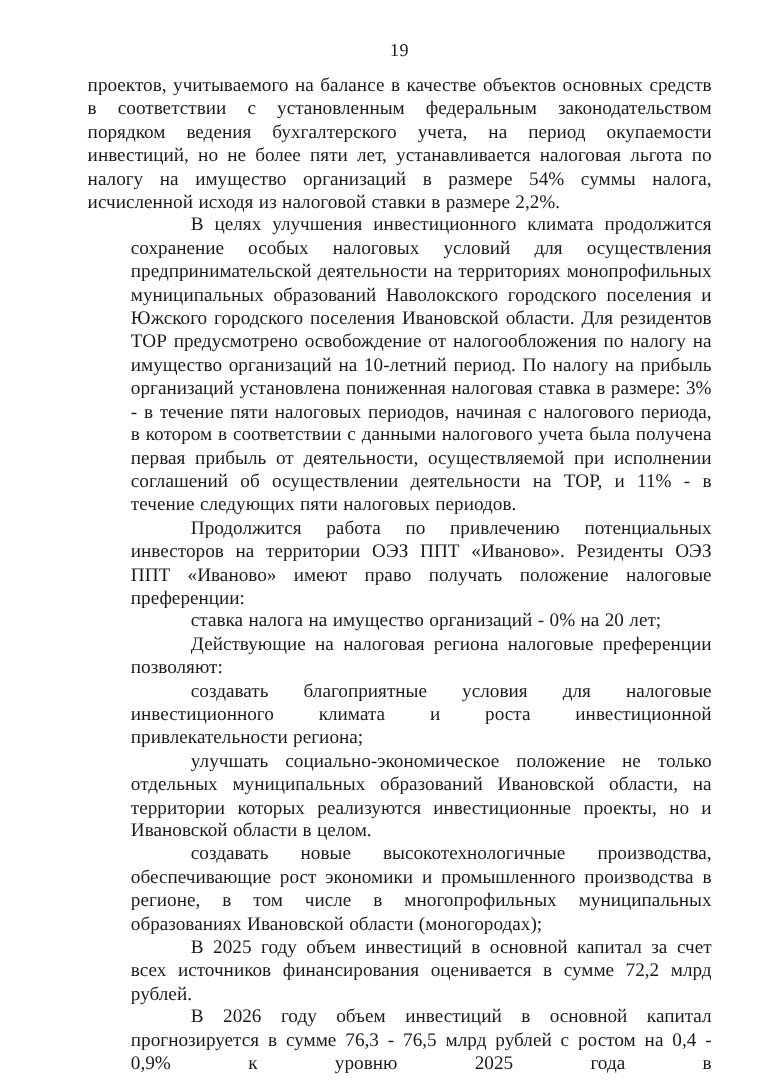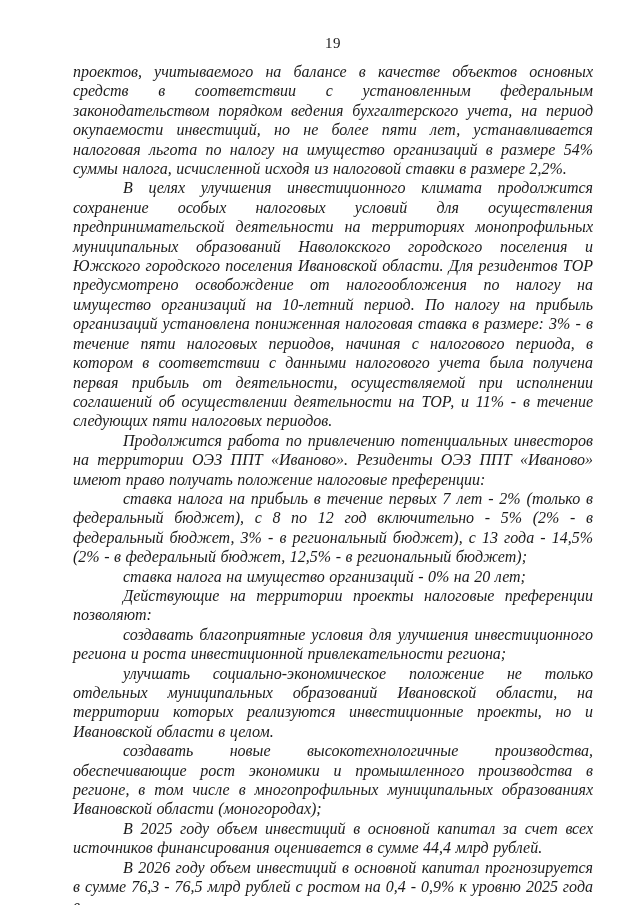--- a/index.html
+++ b/index.html
@@ -26,40 +26,39 @@
     letter-spacing: 0.5px;
   }
   .doc-body {
     font-size: 16px;
     line-height: 19.4px;
   }
   .doc-body p.para {
     margin: 0;
     text-align: justify;
     word-spacing: 0.5px;
-    font-style: italic;
   }
   .doc-body p.para.indent {
     text-indent: 50px;
+    margin-left: 36px;
   }
   .doc-body p.para.jlast {
     text-align-last: justify;
   }
 </style>
 </head>
 <body>
 
 <div class="page">
   <div class="page-number">19</div>
   <div class="doc-body">
       <p class="para">проектов, учитываемого на балансе в качестве объектов основных средств в соответствии с установленным федеральным законодательством порядком ведения бухгалтерского учета, на период окупаемости инвестиций, но не более пяти лет, устанавливается налоговая льгота по налогу на имущество организаций в размере 54% суммы налога, исчисленной исходя из налоговой ставки в размере 2,2%.</p>
       <p class="para indent">В целях улучшения инвестиционного климата продолжится сохранение особых налоговых условий для осуществления предпринимательской деятельности на территориях монопрофильных муниципальных образований Наволокского городского поселения и Южского городского поселения Ивановской области. Для резидентов ТОР предусмотрено освобождение от налогообложения по налогу на имущество организаций на 10-летний период. По налогу на прибыль организаций установлена пониженная налоговая ставка в размере: 3% - в течение пяти налоговых периодов, начиная с налогового периода, в котором в соответствии с данными налогового учета была получена первая прибыль от деятельности, осуществляемой при исполнении соглашений об осуществлении деятельности на ТОР, и 11% - в течение следующих пяти налоговых периодов.</p>
       <p class="para indent">Продолжится работа по привлечению потенциальных инвесторов на территории ОЭЗ ППТ «Иваново». Резиденты ОЭЗ ППТ «Иваново» имеют право получать положение  налоговые преференции:</p>
-      <p class="para indent">ставка налога на прибыль в течение первых 7 лет - 2% (только в федеральный бюджет), с 8 по 12 год включительно - 5% (2% - в федеральный бюджет, 3% - в региональный бюджет), с 13 года - 14,5% (2% - в федеральный бюджет, 12,5% - в региональный бюджет);</p>
       <p class="para indent">ставка налога на имущество организаций - 0% на 20 лет;</p>
-      <p class="para indent">Действующие на территории проекты налоговые преференции позволяют:</p>
-      <p class="para indent">создавать благоприятные условия для улучшения инвестиционного региона и роста инвестиционной привлекательности региона;</p>
+      <p class="para indent">Действующие на налоговая региона налоговые преференции позволяют:</p>
+      <p class="para indent">создавать благоприятные условия для налоговые инвестиционного климата и роста инвестиционной привлекательности региона;</p>
       <p class="para indent">улучшать социально-экономическое положение не только отдельных муниципальных образований Ивановской области, на территории которых реализуются инвестиционные проекты, но и Ивановской области в целом.</p>
       <p class="para indent">создавать новые высокотехнологичные производства, обеспечивающие рост экономики и промышленного производства в регионе, в том числе в многопрофильных муниципальных образованиях Ивановской области (моногородах);</p>
-      <p class="para indent">В 2025 году объем инвестиций в основной капитал за счет всех источников финансирования оценивается в сумме 44,4 млрд рублей.</p>
+      <p class="para indent">В 2025 году объем инвестиций в основной капитал за счет всех источников финансирования оценивается в сумме 72,2 млрд рублей.</p>
       <p class="para indent jlast">В 2026 году объем инвестиций в основной капитал прогнозируется в сумме 76,3 - 76,5 млрд рублей с ростом на 0,4 - 0,9% к уровню 2025 года в</p>
     </div>
 </div>
 
 </body></html>

